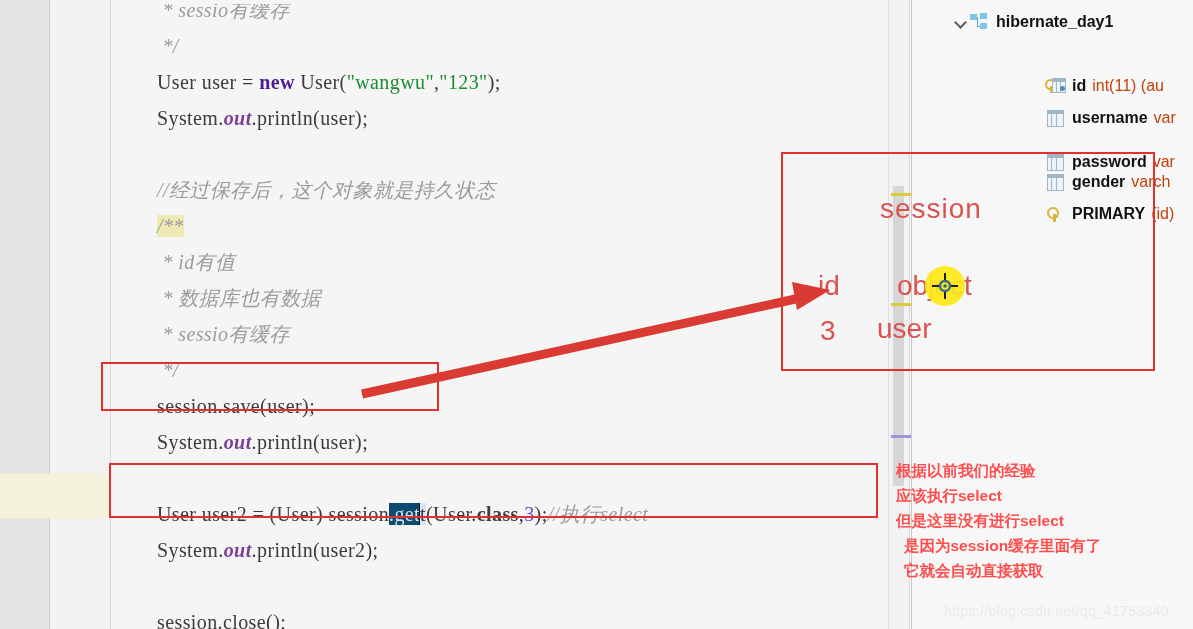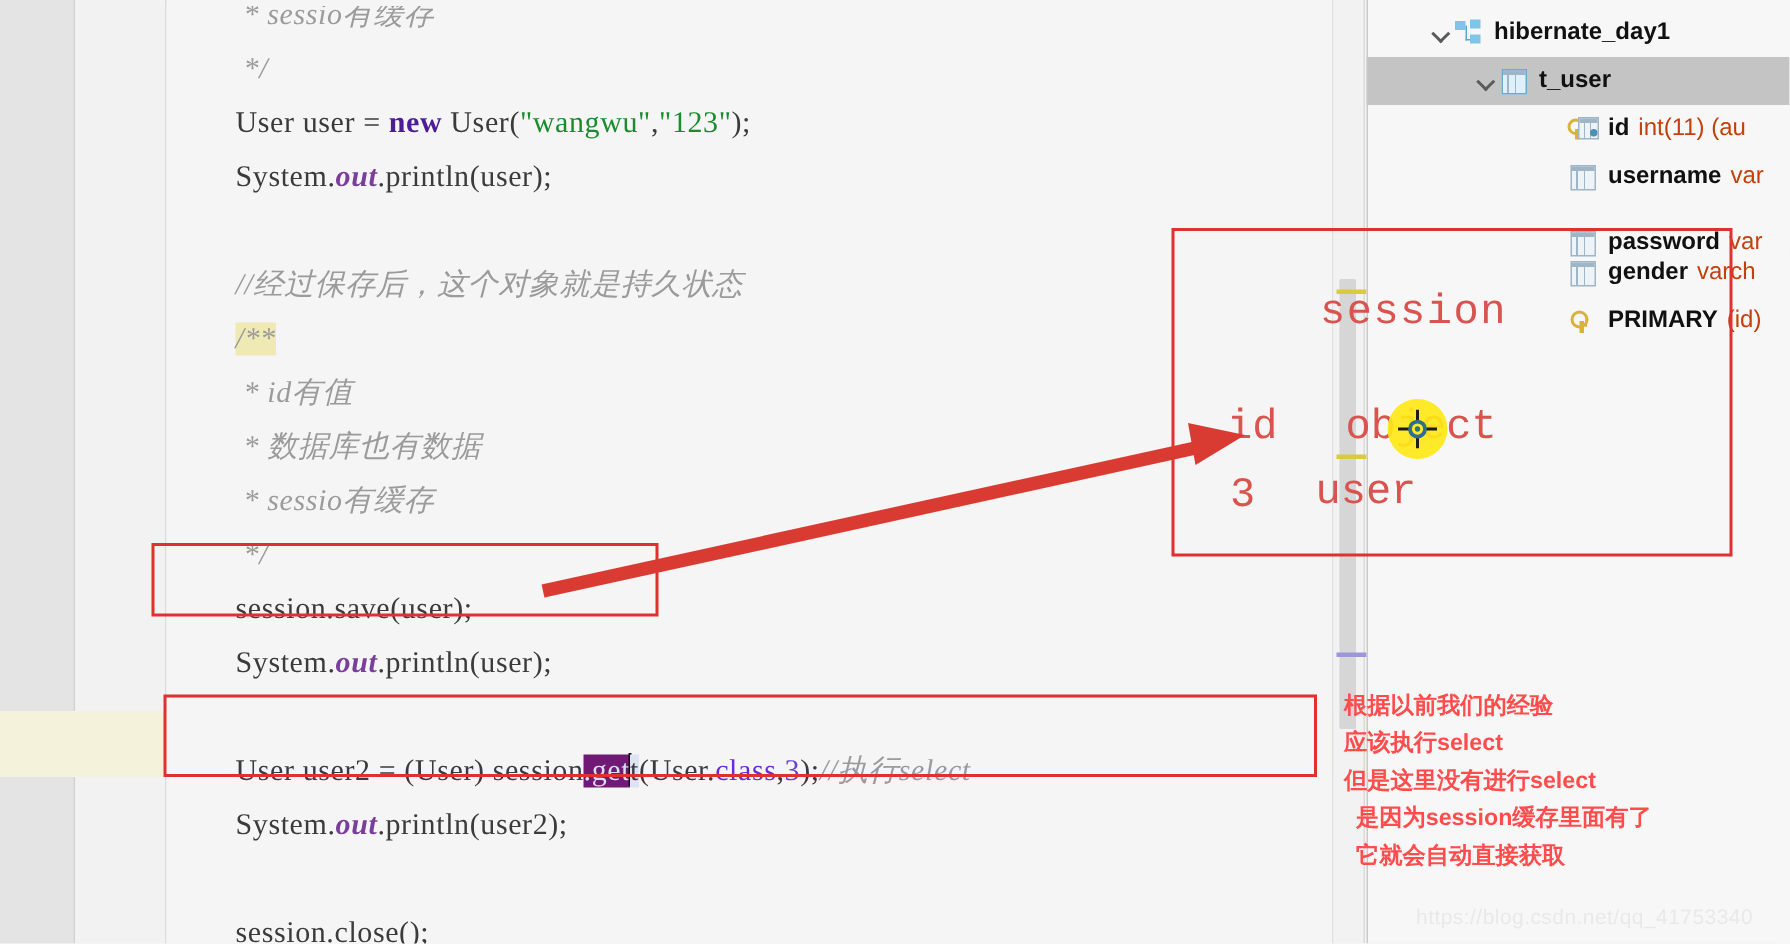--- a/index.html
+++ b/index.html
@@ -21,22 +21,22 @@
     font-family:"Liberation Serif", serif;
     font-size:20px;color:#3b3b3b;white-space:pre;
     letter-spacing:.4px;
   }
   .codeline .ind{display:inline-block;width:46px;}
   .kw{color:#4c1d95;font-weight:bold;}
   .str{color:#1a8c2e;}
   .fld{color:#7a3e9d;font-style:italic;font-weight:bold;}
   .num{color:#6a3fd6;}
   .cmt{color:#9b9b9b;font-style:italic;}
-  .cls{color:#6d28d9;font-weight:normal;}
-  .sel{background:#701a75;color:#d7dff0;}
+  .cls{color:#404040;font-weight:bold;}
+  .sel{background:#0c4a6e;color:#d7dff0;}
   .caret{display:inline-block;width:2px;height:22px;background:#111;vertical-align:-4px;margin:0 -1px;}
   .selafter{background:#dde3f2;}
 
   
   #curline{position:absolute;left:0;top:474px;width:1193px;height:44px;background:#f4f2db;}
   #curline-gut{position:absolute;left:0;top:474px;width:49px;height:44px;background:#ebe9d4;}
 
   
   .tokhl{background:#efeab4;}
 
@@ -83,21 +83,21 @@
     background-image:linear-gradient(to right,transparent 3px,#9fb6c6 3px,#9fb6c6 4px,transparent 4px,transparent 7px,#9fb6c6 7px,#9fb6c6 8px,transparent 8px),
                      linear-gradient(to bottom,#9fb6c6 0,#9fb6c6 3px,transparent 3px);}
   .ico-pkcol .dot{position:absolute;left:15px;top:9px;width:5px;height:5px;border-radius:50%;background:#4b90b5;}
 
   
   .redbox{position:absolute;border:2px solid #e03030;box-sizing:border-box;}
   #bigbox{left:781px;top:152px;width:374px;height:219px;}
   #savebox{left:101px;top:362px;width:338px;height:49px;}
   #getbox{left:109px;top:463px;width:769px;height:55px;}
 
-  .annotxt{position:absolute;font-family:Liberation Mono, monospace;color:#d9534f;white-space:nowrap;}
+  .annotxt{position:absolute;font-family:Liberation Sans, sans-serif;color:#d9534f;white-space:nowrap;}
   #ann-session{left:880px;top:193px;font-size:28px;letter-spacing:1px;}
   #ann-id{left:818px;top:270px;font-size:28px;}
   #ann-object{left:897px;top:270px;font-size:28px;}
   #ann-3{left:820px;top:315px;font-size:28px;}
   #ann-user{left:877px;top:313px;font-size:28px;}
 
   #arrow{position:absolute;left:360px;top:270px;width:470px;height:140px;pointer-events:none;}
 
   #cursor-hl{position:absolute;left:925px;top:266px;width:40px;height:40px;border-radius:50%;
     background:#ffe817;opacity:.92;}
@@ -150,26 +150,20 @@
 
 <div id="dbpanel">
     <div class="treerow" style="top: 6px;">
       <span style="flex:0 0 42px"></span>
       <span class="chev"></span>
       <span class="ico ico-schema">
         <i class="schline"></i>
       </span>
       <span class="tname">hibernate_day1</span>
     </div>
-    <div class="treerow selected" style="top: 38px;">
-      <span style="flex:0 0 72px"></span>
-      <span class="chev"></span>
-      <span class="ico ico-table cyan"></span>
-      <span class="tname">t_user</span>
-    </div>
     <div class="treerow" style="top: 70px;">
       <span style="flex:0 0 118px"></span>
       <span class="chev" style="visibility:hidden"></span>
       <span class="ico ico-pkcol">
         <i class="k1"></i>
         <i class="k2"></i>
         <i class="t1"></i>
         <i class="dot"></i>
       </span>
       <span class="tname">id</span>

